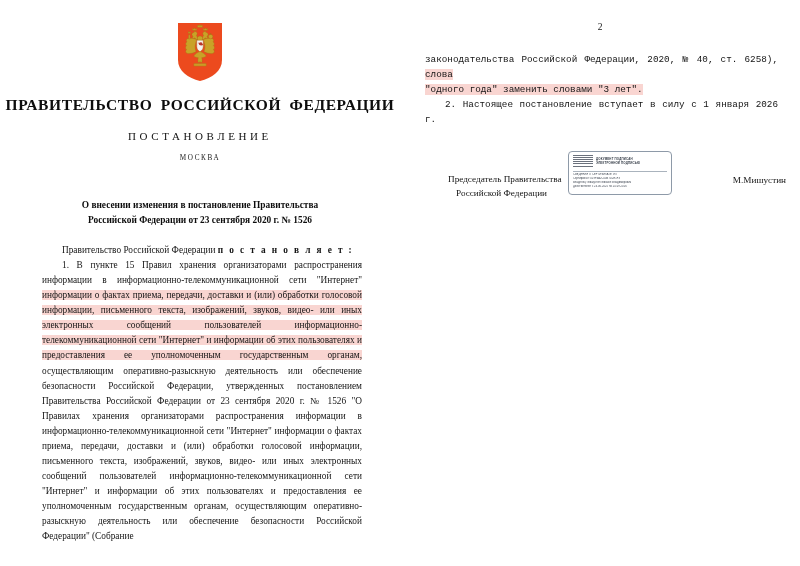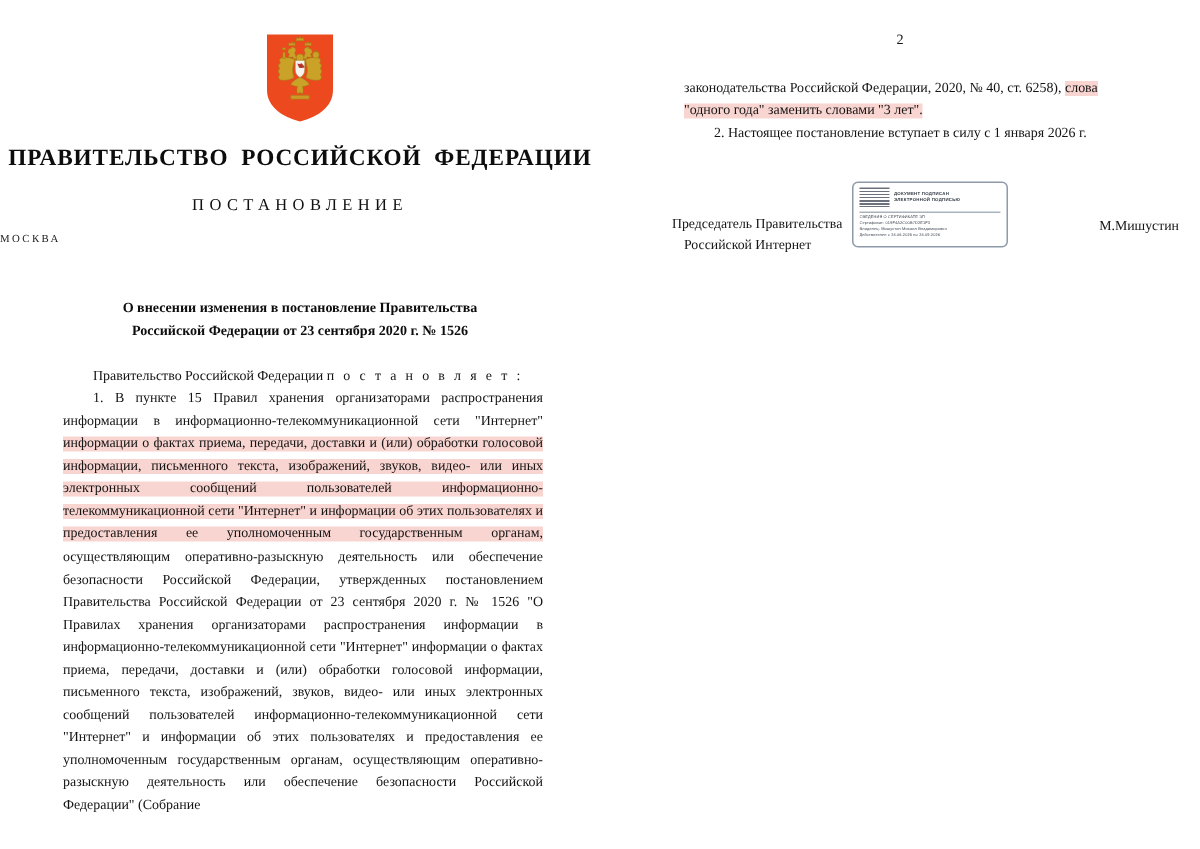--- a/index.html
+++ b/index.html
@@ -74,20 +74,21 @@
     color: #111;
     font-family: Liberation Serif, serif;
   }
   .doc-date {
     text-align: center;
     font-size: 11.5px;
     margin-top: 13px;
     color: #111;
   }
   .doc-city {
+    text-align: center;
     font-size: 7.2px;
     letter-spacing: 1.6px;
     margin-top: 12px;
     color: #222;
   }
 
   
   .subject {
     margin: 36px 52px 0 52px;
     text-align: center;
@@ -100,40 +101,41 @@
   
   .body-block {
     margin: 16px 38px 0 42px;
     font-size: 9.3px;
     line-height: 1.62;
     text-align: justify;
     color: #141414;
   }
   .body-block p { margin: 0; }
   .indent { text-indent: 20px; }
-  .sp { letter-spacing: 1.9px; font-weight: normal; }
+  .sp { letter-spacing: 1.9px; font-weight: bold; }
   .hl {
     background: #f9d5d1;
     box-decoration-break: clone;
     -webkit-box-decoration-break: clone;
   }
 
   
   .page-num {
     text-align: center;
     font-size: 9.5px;
     padding-top: 22px;
     color: #151515;
   }
   .right-body {
-    margin: 20px 22px 0 56px;
+    margin: 20px 22px 0 25px;
     font-size: 9.3px;
     line-height: 1.62;
     text-align: justify;
     color: #141414;
+    font-family: Liberation Mono, monospace;
   }
   .right-body p { margin: 0; }
 
   
   .sig-block {
     position: relative;
     margin-top: 26px;
     height: 70px;
   }
   .sig-role {
@@ -266,21 +268,21 @@
     <div class="page-num">2</div>
 
     <div class="right-body">
       <p><span>законодательства Российской Федерации, 2020, № 40, ст. 6258), </span><span class="hl">слова</span><br><span class="hl">"одного года" заменить словами "3 лет".</span></p>
       <p class="indent">2. Настоящее постановление вступает в силу с 1 января 2026 г.</p>
     </div>
 
     <div class="sig-block">
       <div class="sig-role">
         <span>Председатель Правительства</span>
-        <span class="l2">Российской Интернет</span>
+        <span class="l2">Российской Федерации</span>
       </div>
 
       <div class="estamp">
         <div class="estamp-top">
           <span class="estamp-mark"></span>
           <span class="estamp-head">
             <span>ДОКУМЕНТ ПОДПИСАН</span><br>
             <span>ЭЛЕКТРОННОЙ ПОДПИСЬЮ</span>
           </span>
         </div>

